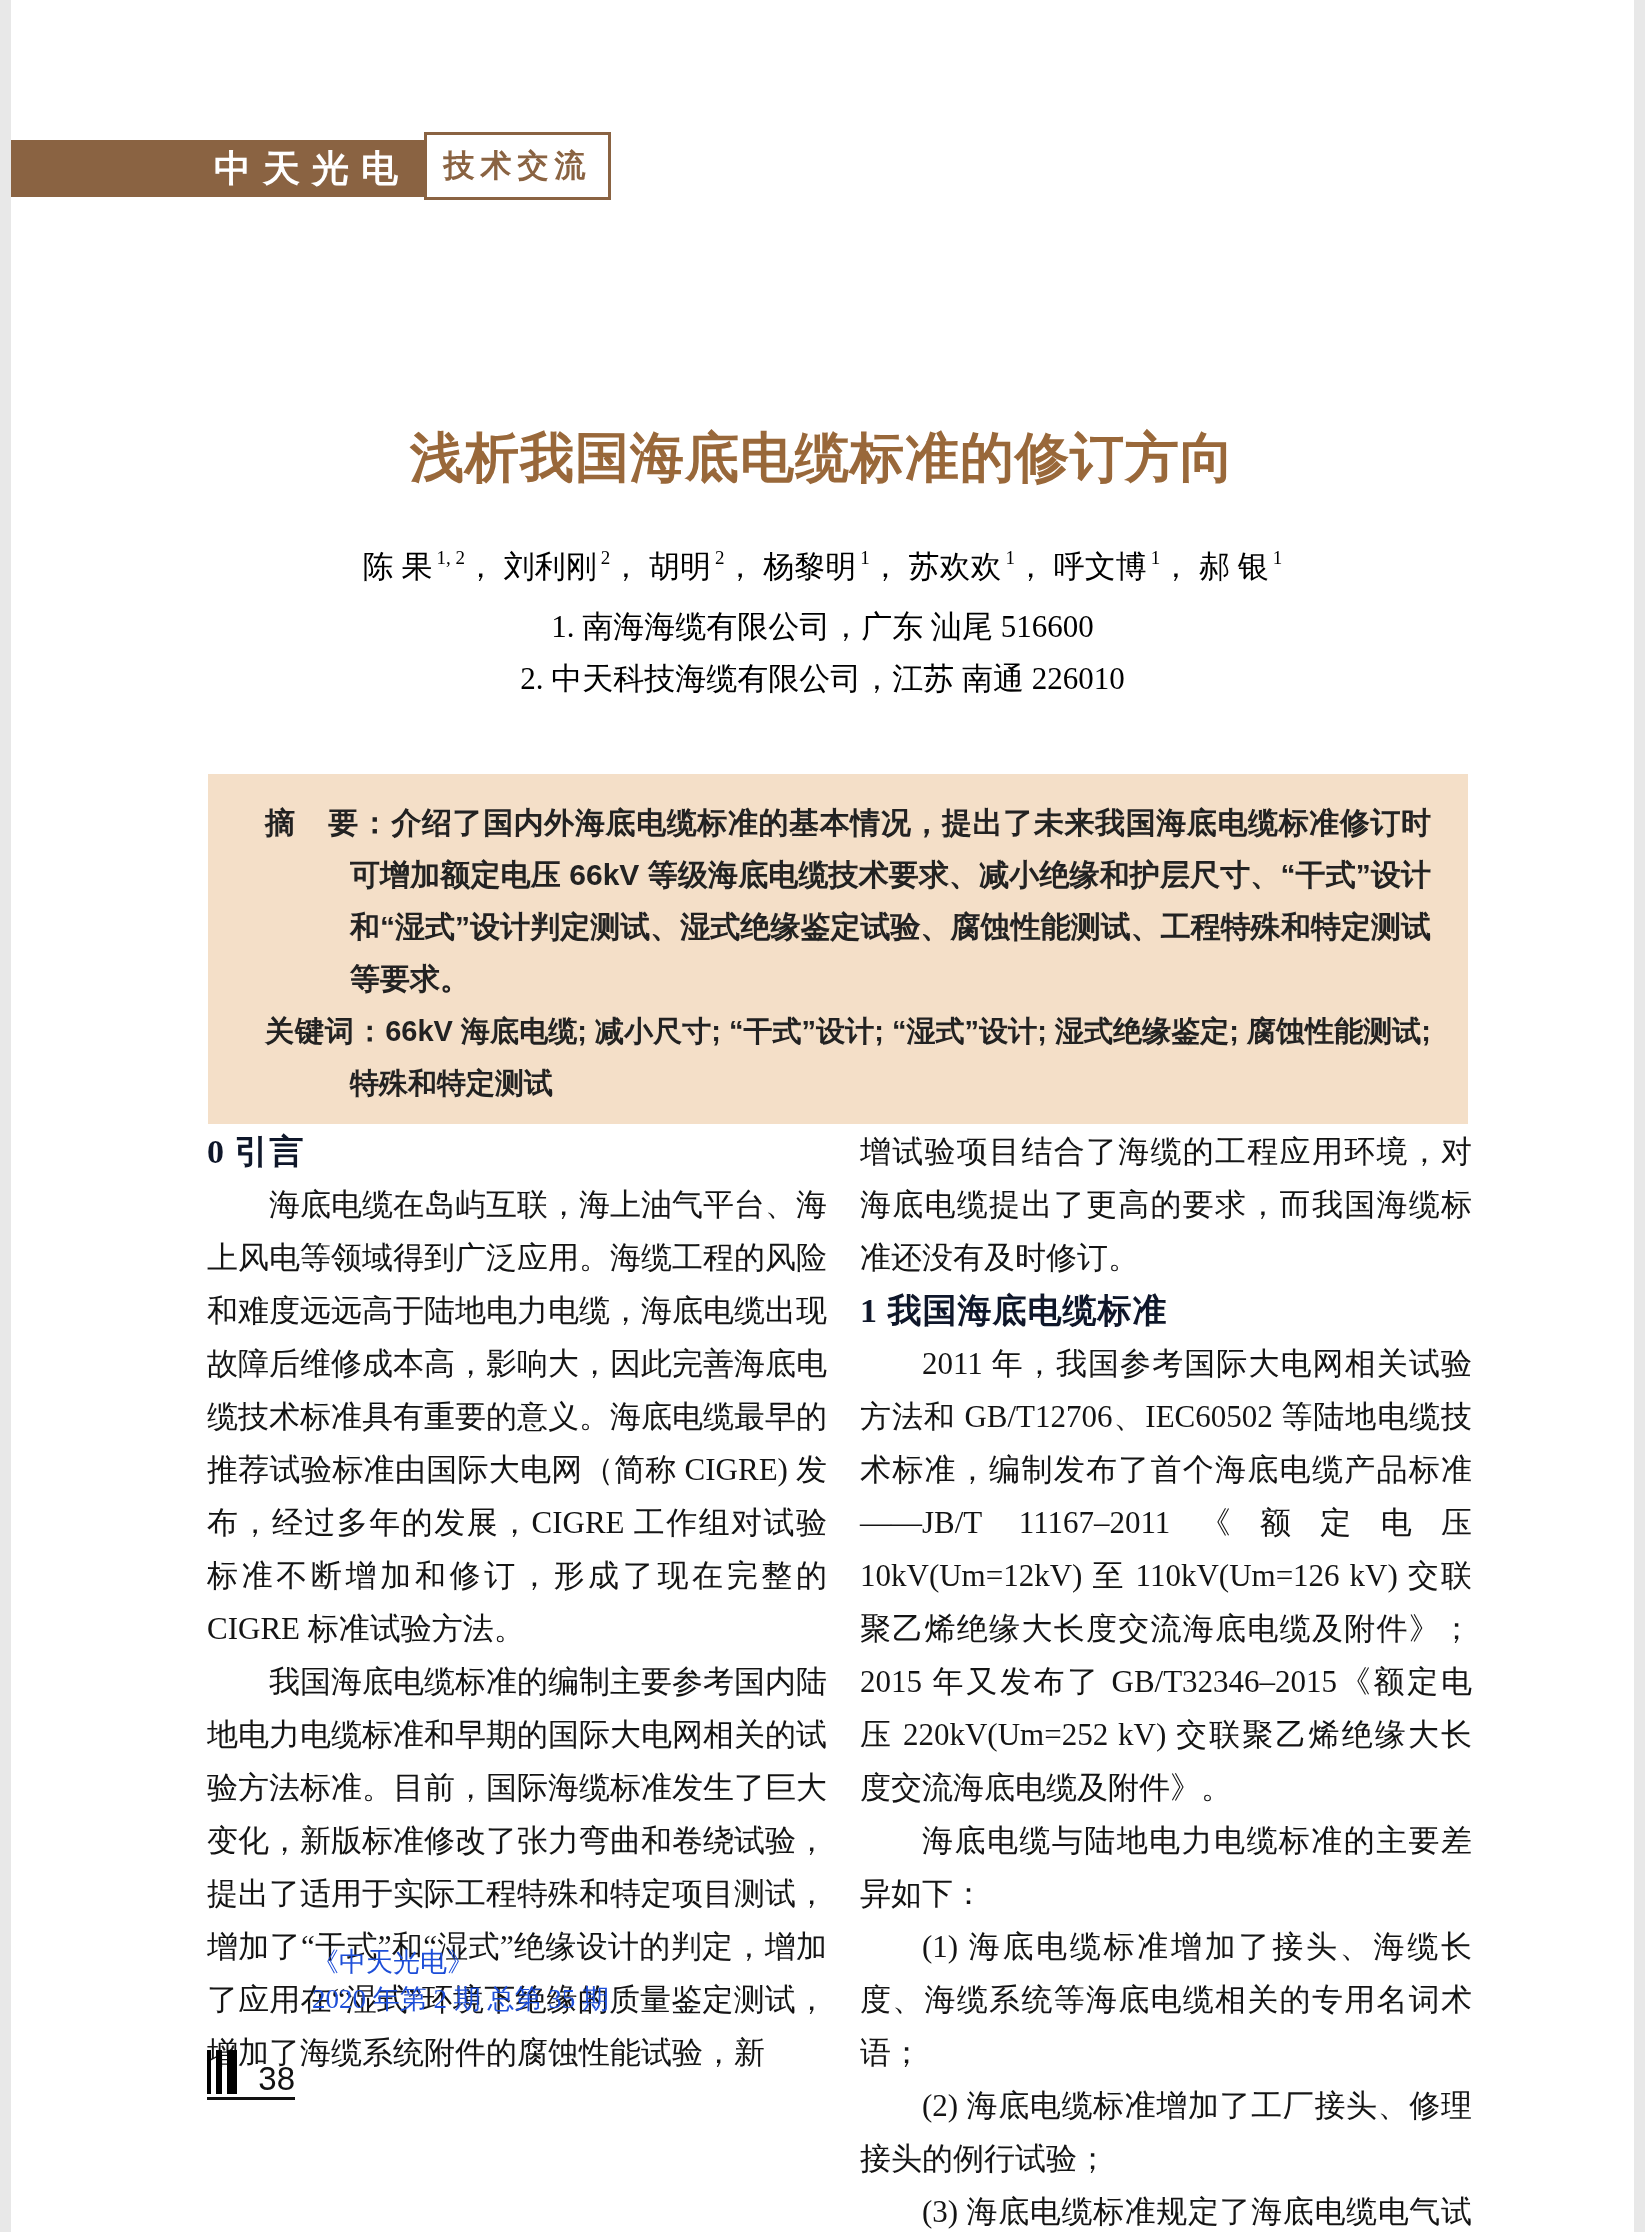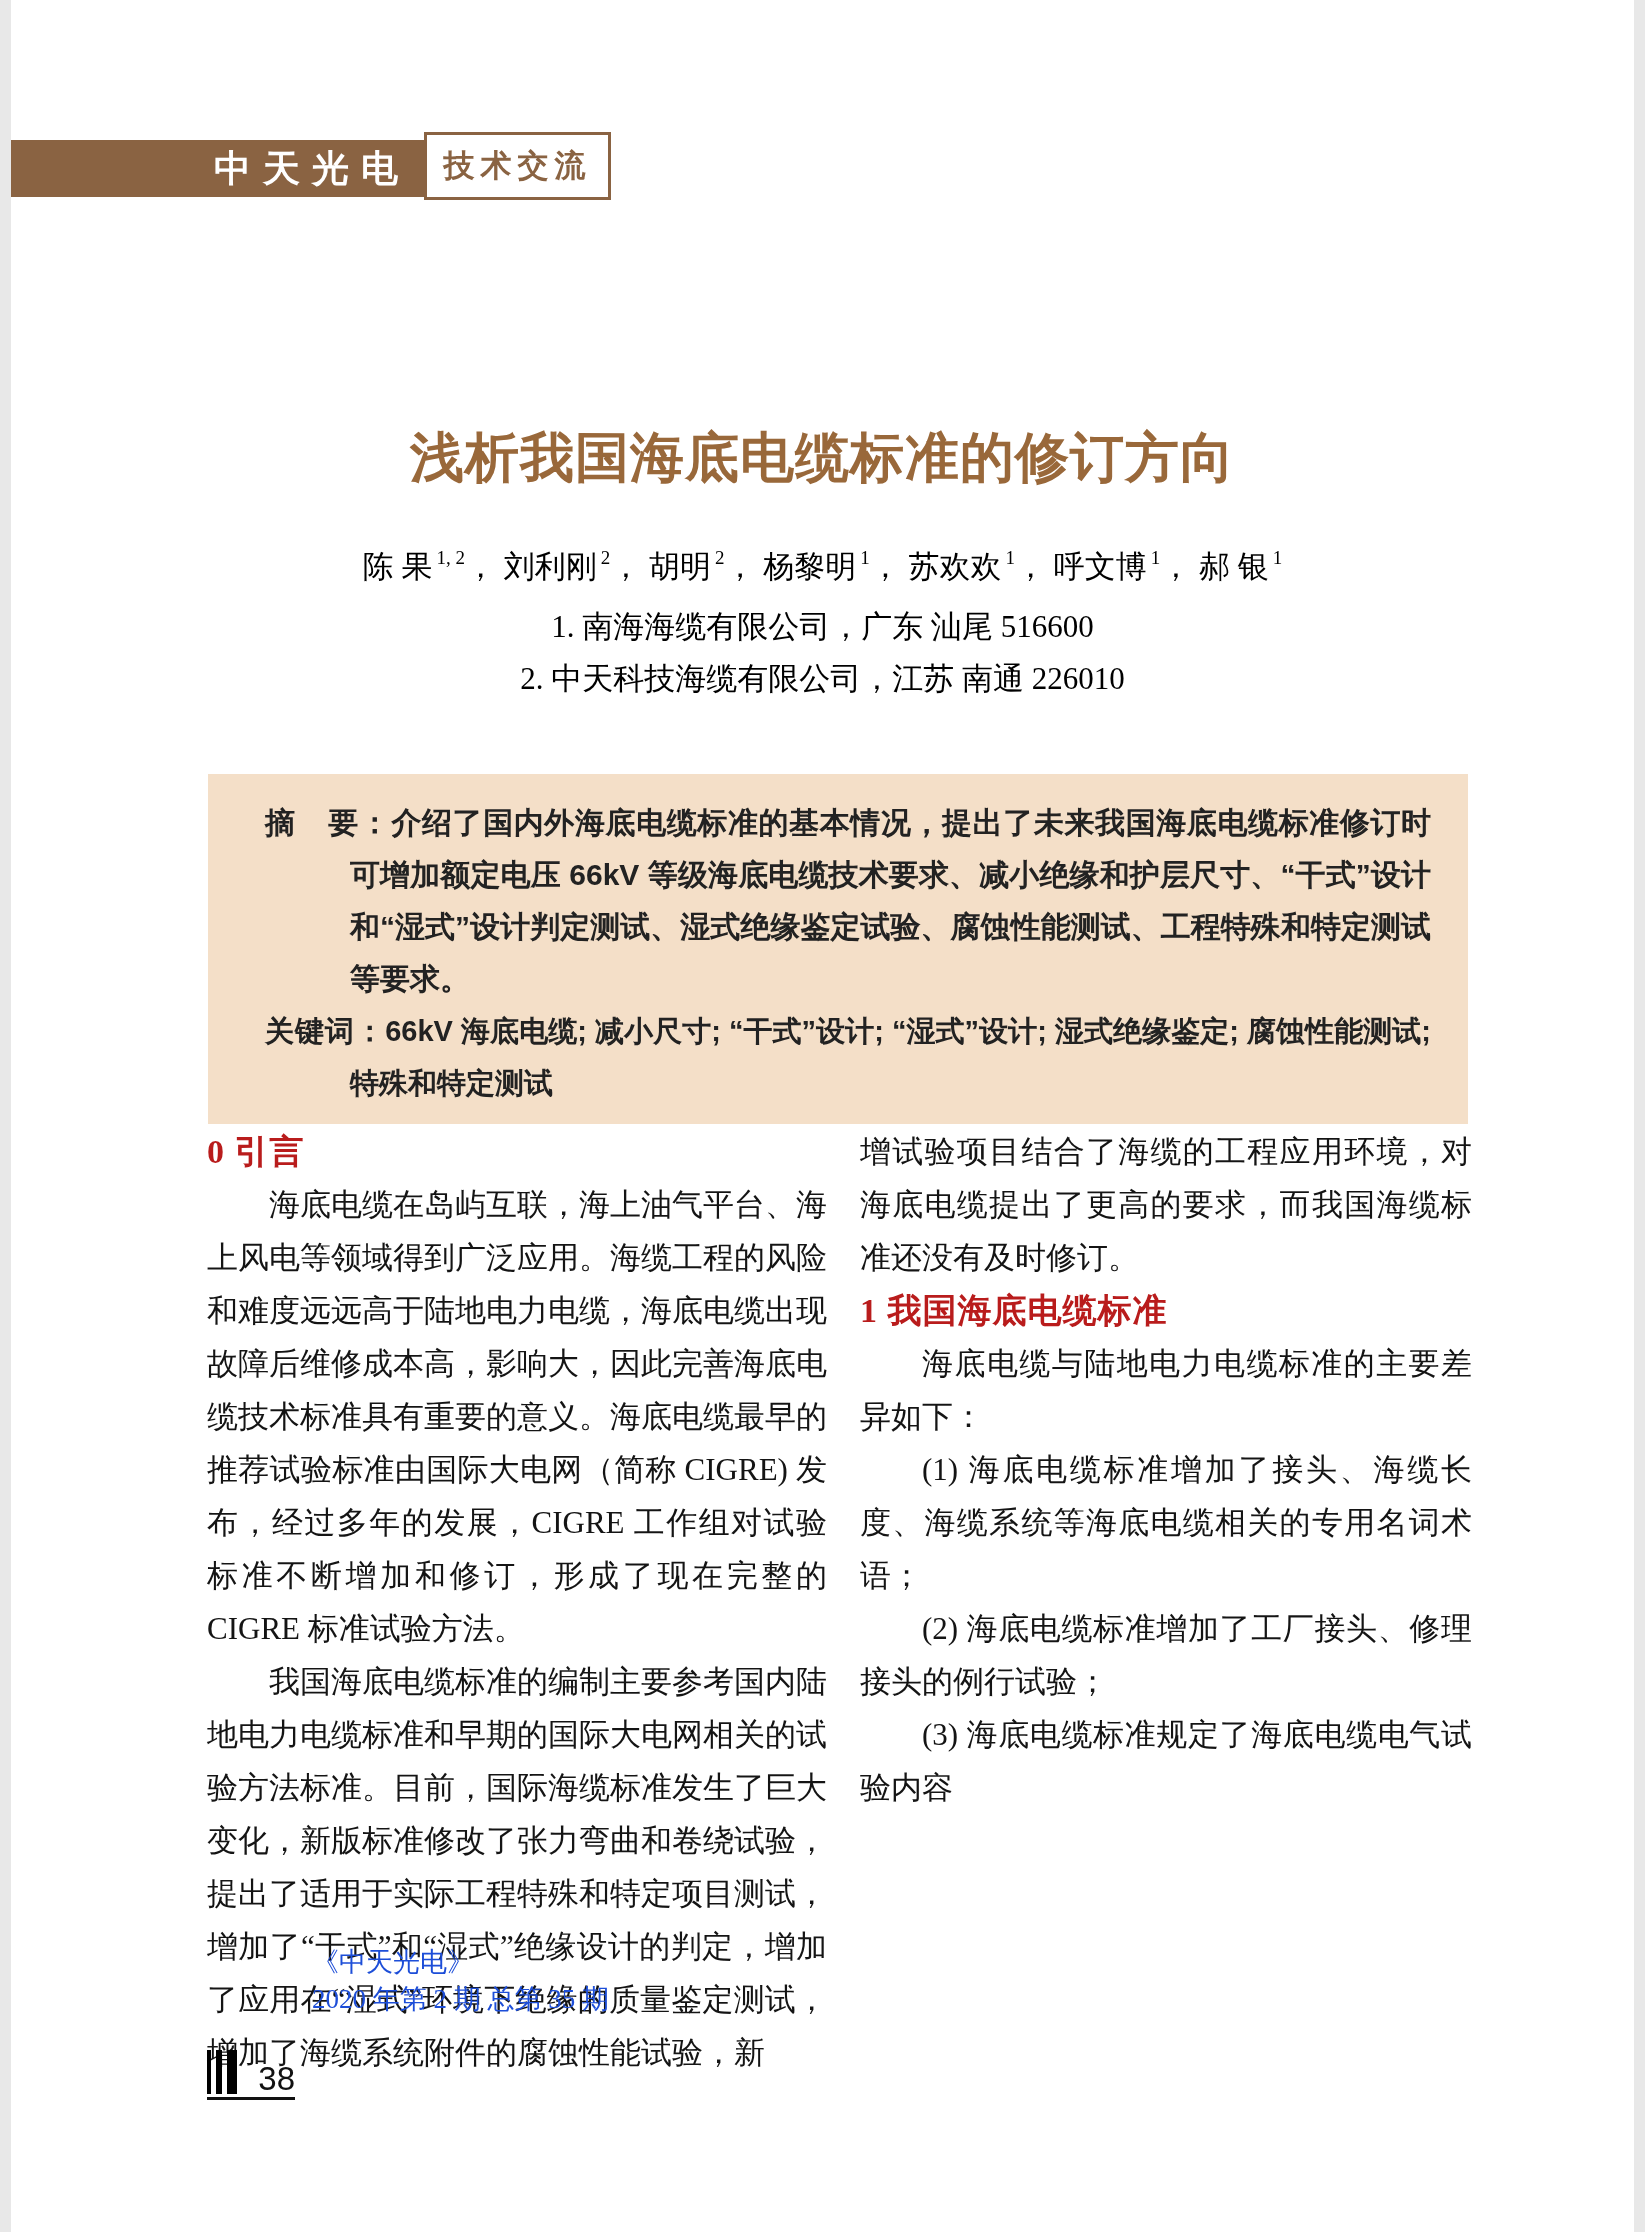--- a/index.html
+++ b/index.html
@@ -65,21 +65,21 @@
   .abs.kw{font-size:29px;}
   
   .columns{
     position:absolute;left:196px;top:1125px;width:1265px;
     display:flex;gap:33px;
   }
   .col{box-sizing:border-box;}
   .col.left{width:620px;}
   .col.right{width:612px;}
   .sec-h{
-    margin:0;font-size:34px;font-weight:bold;color:#b91c1c;
+    margin:0;font-size:34px;font-weight:bold;color:#0f172a;
     line-height:53px;height:53px;letter-spacing:1px;
   }
   .body-p{
     margin:0;font-size:31px;line-height:53px;
     text-align:justify;text-indent:62px;color:#141414;
   }
   .body-p.lead{text-indent:0;}
   
   .pn-block{
     position:absolute;left:196px;top:2050px;width:88px;
@@ -151,20 +151,21 @@
           <p class="body-p">海底电缆在岛屿互联，海上油气平台、海上风电等领域得到广泛应用。海缆工程的风险和难度远远高于陆地电力电缆，海底电缆出现故障后维修成本高，影响大，因此完善海底电缆技术标准具有重要的意义。海底电缆最早的推荐试验标准由国际大电网（简称 CIGRE) 发布，经过多年的发展，CIGRE 工作组对试验标准不断增加和修订，形成了现在完整的 CIGRE 标准试验方法。</p>
 
           <p class="body-p">我国海底电缆标准的编制主要参考国内陆地电力电缆标准和早期的国际大电网相关的试验方法标准。目前，国际海缆标准发生了巨大变化，新版标准修改了张力弯曲和卷绕试验，提出了适用于实际工程特殊和特定项目测试，增加了“干式”和“湿式”绝缘设计的判定，增加了应用在“湿式”环境下绝缘的质量鉴定测试，增加了海缆系统附件的腐蚀性能试验，新</p>
         </div>
     </div>
     <div class="col right">
       <p class="body-p lead">增试验项目结合了海缆的工程应用环境，对海底电缆提出了更高的要求，而我国海缆标准还没有及时修订。</p>
       <h2 class="sec-h">1 我国海底电缆标准</h2>
       <div>
 
+          <p class="body-p">2011 年，我国参考国际大电网相关试验方法和 GB/T12706、IEC60502 等陆地电缆技术标准，编制发布了首个海底电缆产品标准——JB/T 11167–2011《额定电压 10kV(Um=12kV) 至 110kV(Um=126 kV) 交联聚乙烯绝缘大长度交流海底电缆及附件》；2015 年又发布了 GB/T32346–2015《额定电压 220kV(Um=252 kV) 交联聚乙烯绝缘大长度交流海底电缆及附件》。</p>
 
           <p class="body-p">海底电缆与陆地电力电缆标准的主要差异如下：</p>
 
           <p class="body-p">(1) 海底电缆标准增加了接头、海缆长度、海缆系统等海底电缆相关的专用名词术语；</p>
 
           <p class="body-p">(2) 海底电缆标准增加了工厂接头、修理接头的例行试验；</p>
 
           <p class="body-p">(3) 海底电缆标准规定了海底电缆电气试验内容</p>
         </div>
     </div>

